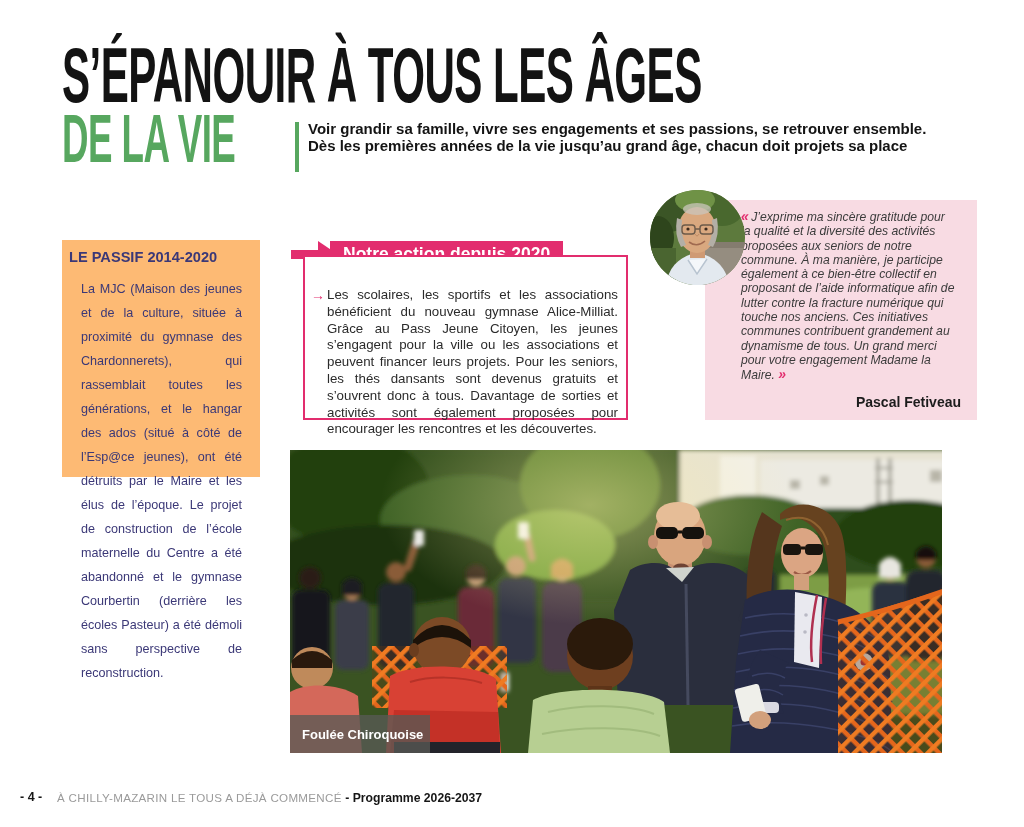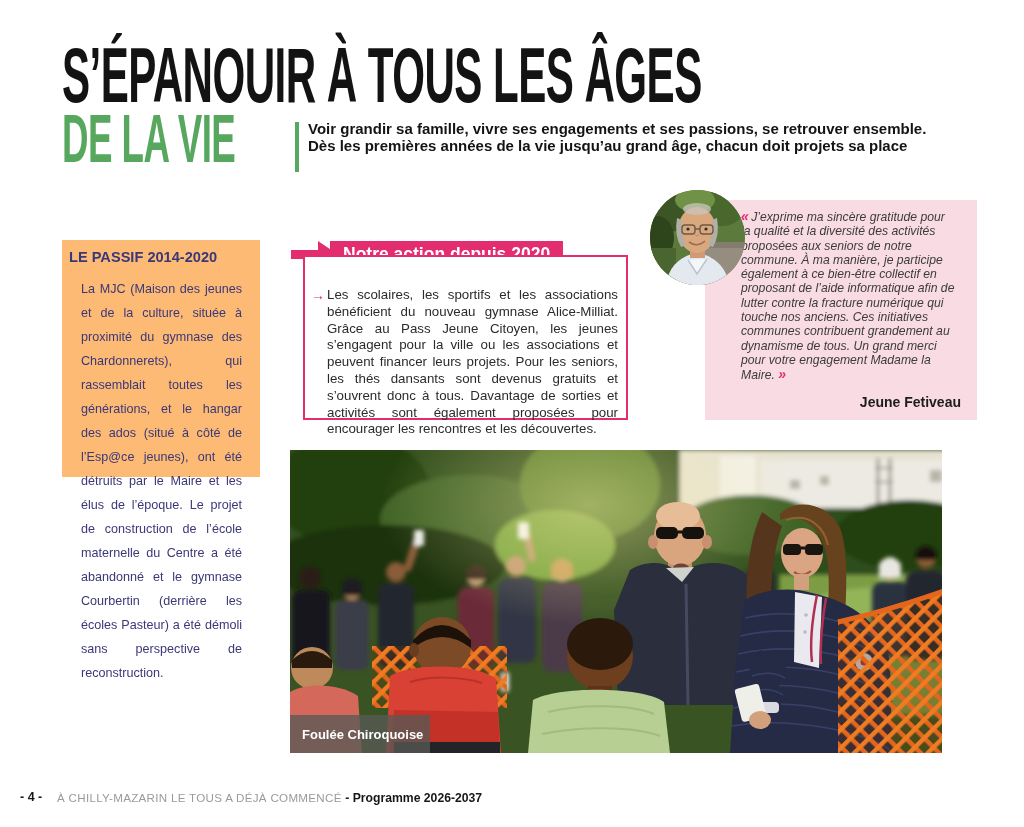--- a/index.html
+++ b/index.html
@@ -95,21 +95,21 @@
   <div class="action-box">
     <div class="action-body">
       <span class="action-bullet">→</span><span>Les scolaires, les sportifs et les associations bénéficient du nouveau gymnase Alice-Milliat. Grâce au Pass Jeune Citoyen, les jeunes s’engagent pour la ville ou les associations et peuvent financer leurs projets. Pour les seniors, les thés dansants sont devenus gratuits et s’ouvrent donc à tous. Davantage de sorties et activités sont également proposées pour encourager les rencontres et les découvertes.</span>
     </div>
   </div>
 
   <div class="quote-box">
     <div class="quote-text">
       <span class="quote-mark">«</span><span> J’exprime ma sincère gratitude pour la qualité et la diversité des activités proposées aux seniors de notre commune. À ma manière, je participe également à ce bien-être collectif en proposant de l’aide informatique afin de lutter contre la fracture numérique qui touche nos anciens. Ces initiatives communes contribuent grandement au dynamisme de tous. Un grand merci pour votre engagement Madame la Maire. </span><span class="quote-mark">»</span>
     </div>
-    <div class="quote-author">Jeune Fetiveau</div>
+    <div class="quote-author">Pascal Fetiveau</div>
   </div>
 
   <div class="portrait">
     <svg viewBox="0 0 95 95" width="95" height="95">
       <rect width="95" height="95" fill="#5d7a3d"></rect>
       <ellipse cx="18" cy="22" rx="24" ry="20" fill="#3b5526"></ellipse>
       <ellipse cx="72" cy="18" rx="22" ry="18" fill="#49682e"></ellipse>
       <ellipse cx="45" cy="10" rx="20" ry="12" fill="#6f9246"></ellipse>
       <ellipse cx="8" cy="48" rx="16" ry="22" fill="#2e451c"></ellipse>
       <rect x="52" y="52" width="43" height="43" fill="#958d80"></rect>

